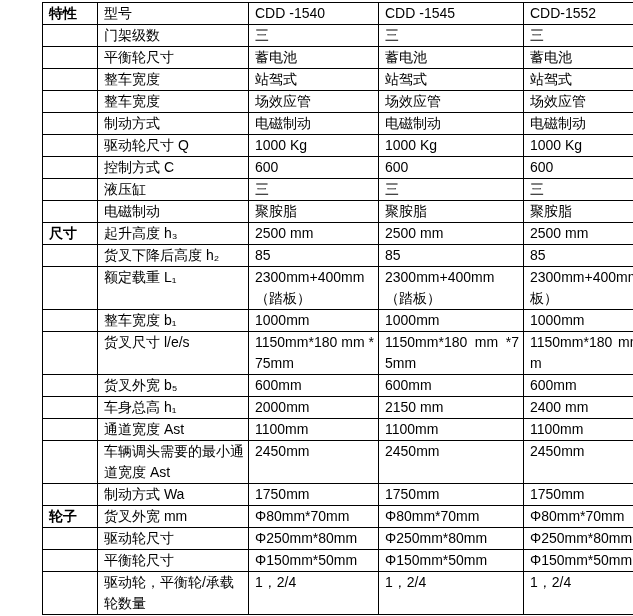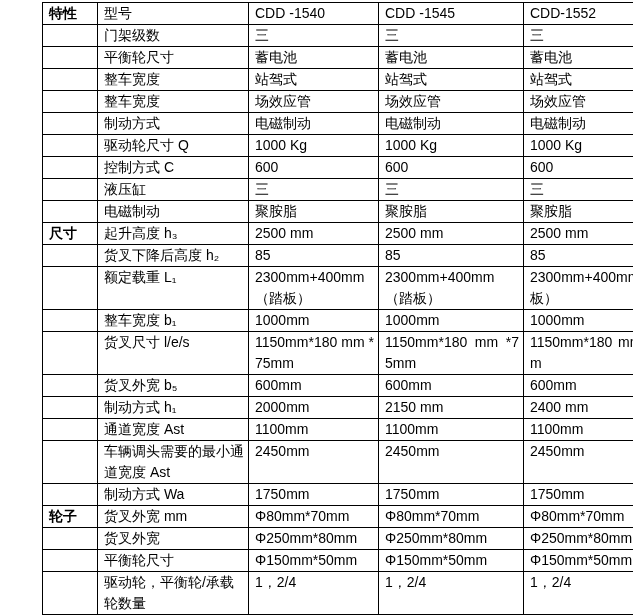--- a/index.html
+++ b/index.html
@@ -159,21 +159,21 @@
         </tr>
         <tr>
           <td class="col-section"></td>
           <td class="col-label">货叉外宽 b₅</td>
           <td class="col-value">600mm</td>
           <td class="col-value">600mm</td>
           <td class="col-value">600mm</td>
         </tr>
         <tr>
           <td class="col-section"></td>
-          <td class="col-label">制动方式 h₁</td>
+          <td class="col-label">车身总高 h₁</td>
           <td class="col-value">2000mm</td>
           <td class="col-value">2150 mm</td>
           <td class="col-value">2400 mm</td>
         </tr>
         <tr>
           <td class="col-section"></td>
           <td class="col-label">通道宽度 Ast</td>
           <td class="col-value">1100mm</td>
           <td class="col-value">1100mm</td>
           <td class="col-value">1100mm</td>
@@ -194,21 +194,21 @@
         </tr>
         <tr>
           <td class="col-section">轮子</td>
           <td class="col-label">货叉外宽 mm</td>
           <td class="col-value">Φ80mm*70mm</td>
           <td class="col-value">Φ80mm*70mm</td>
           <td class="col-value">Φ80mm*70mm</td>
         </tr>
         <tr>
           <td class="col-section"></td>
-          <td class="col-label">货叉外宽</td>
+          <td class="col-label">驱动轮尺寸</td>
           <td class="col-value">Φ250mm*80mm</td>
           <td class="col-value">Φ250mm*80mm</td>
           <td class="col-value">Φ250mm*80mm</td>
         </tr>
         <tr>
           <td class="col-section"></td>
           <td class="col-label">平衡轮尺寸</td>
           <td class="col-value">Φ150mm*50mm</td>
           <td class="col-value">Φ150mm*50mm</td>
           <td class="col-value">Φ150mm*50mm</td>

